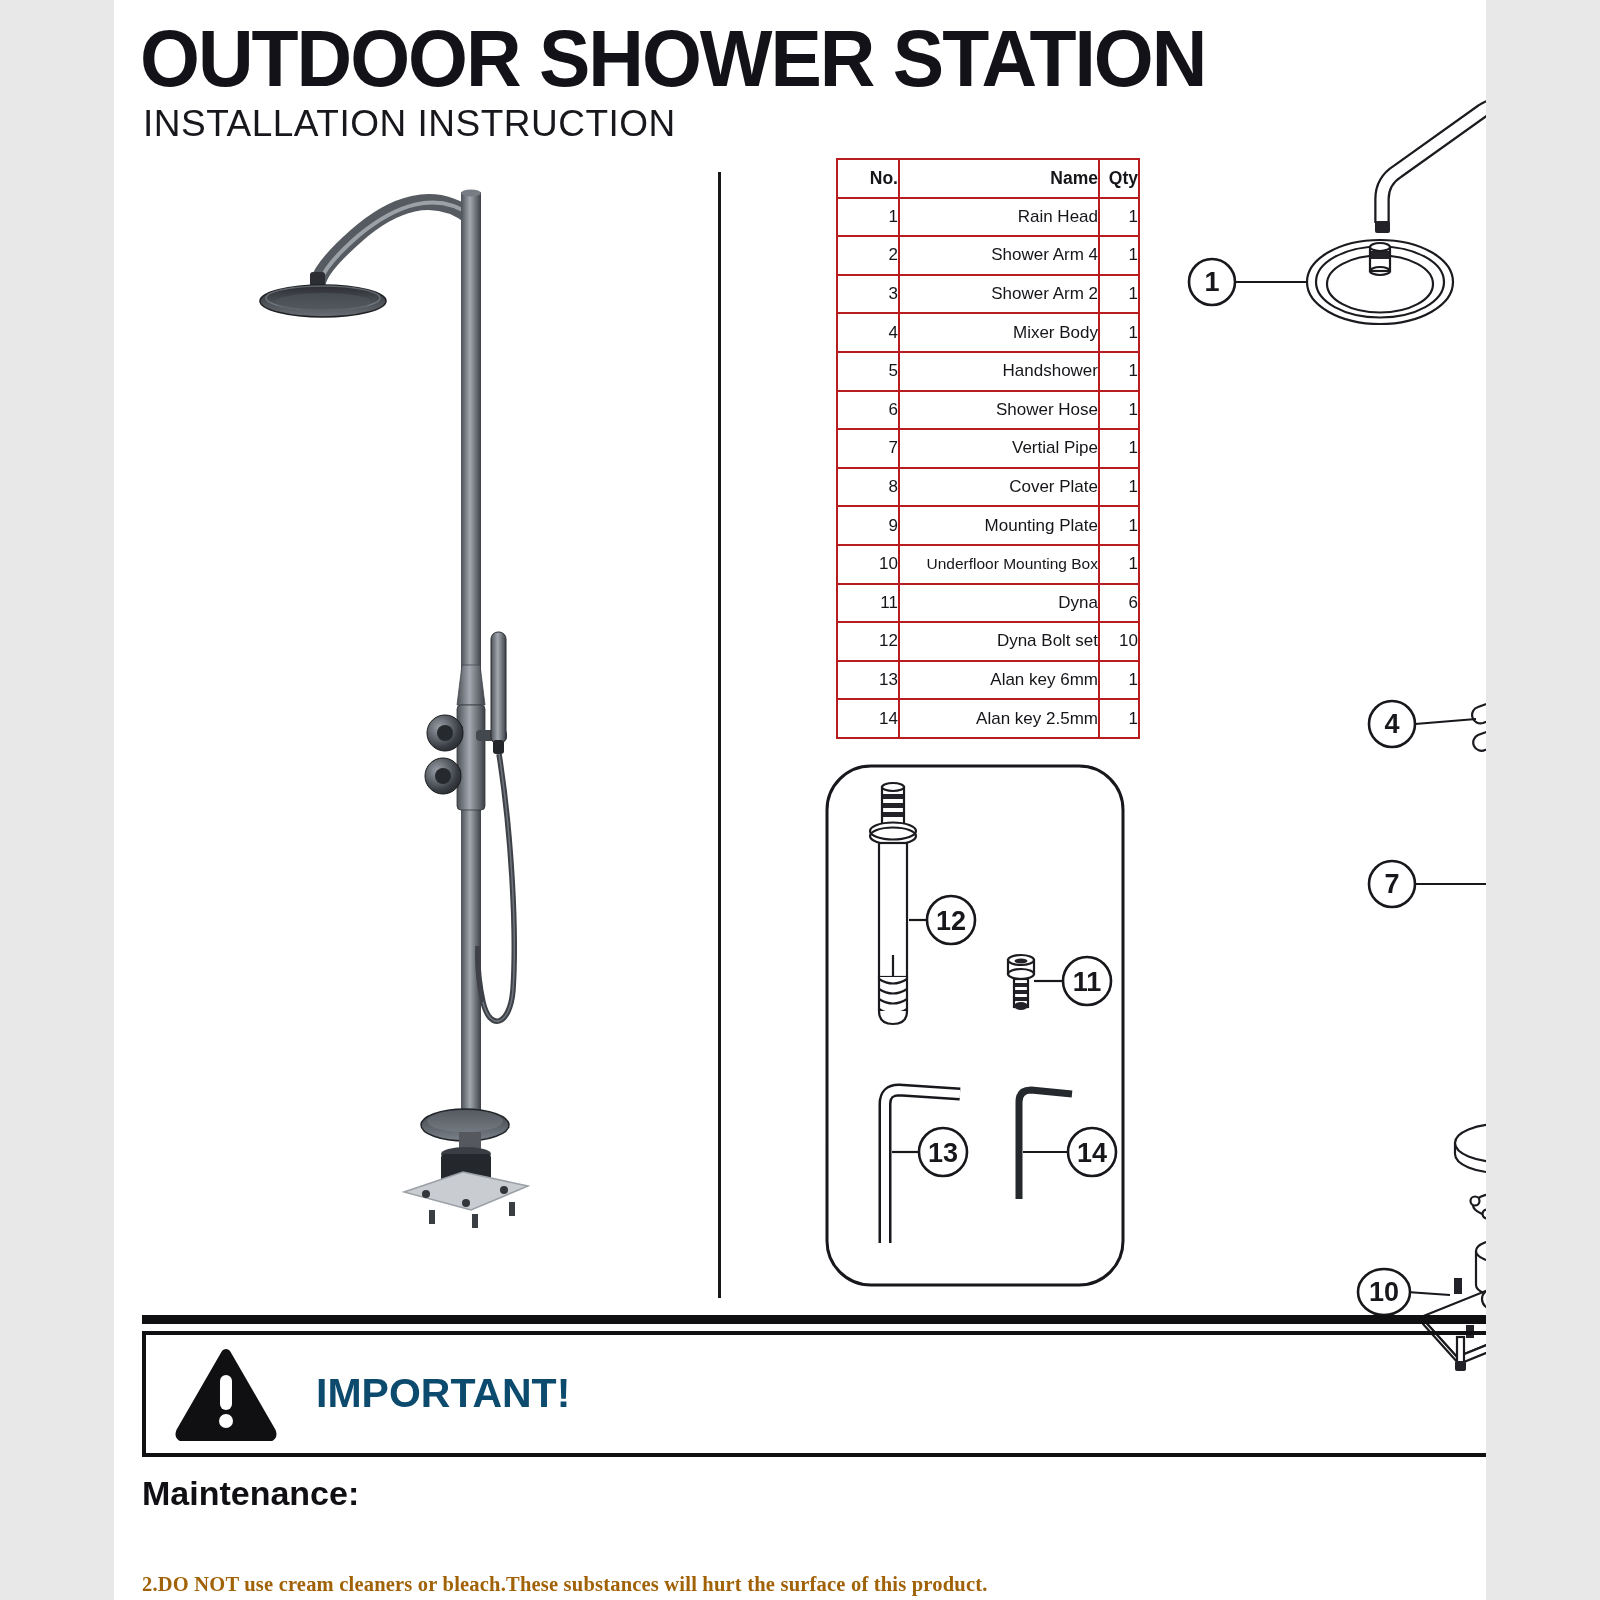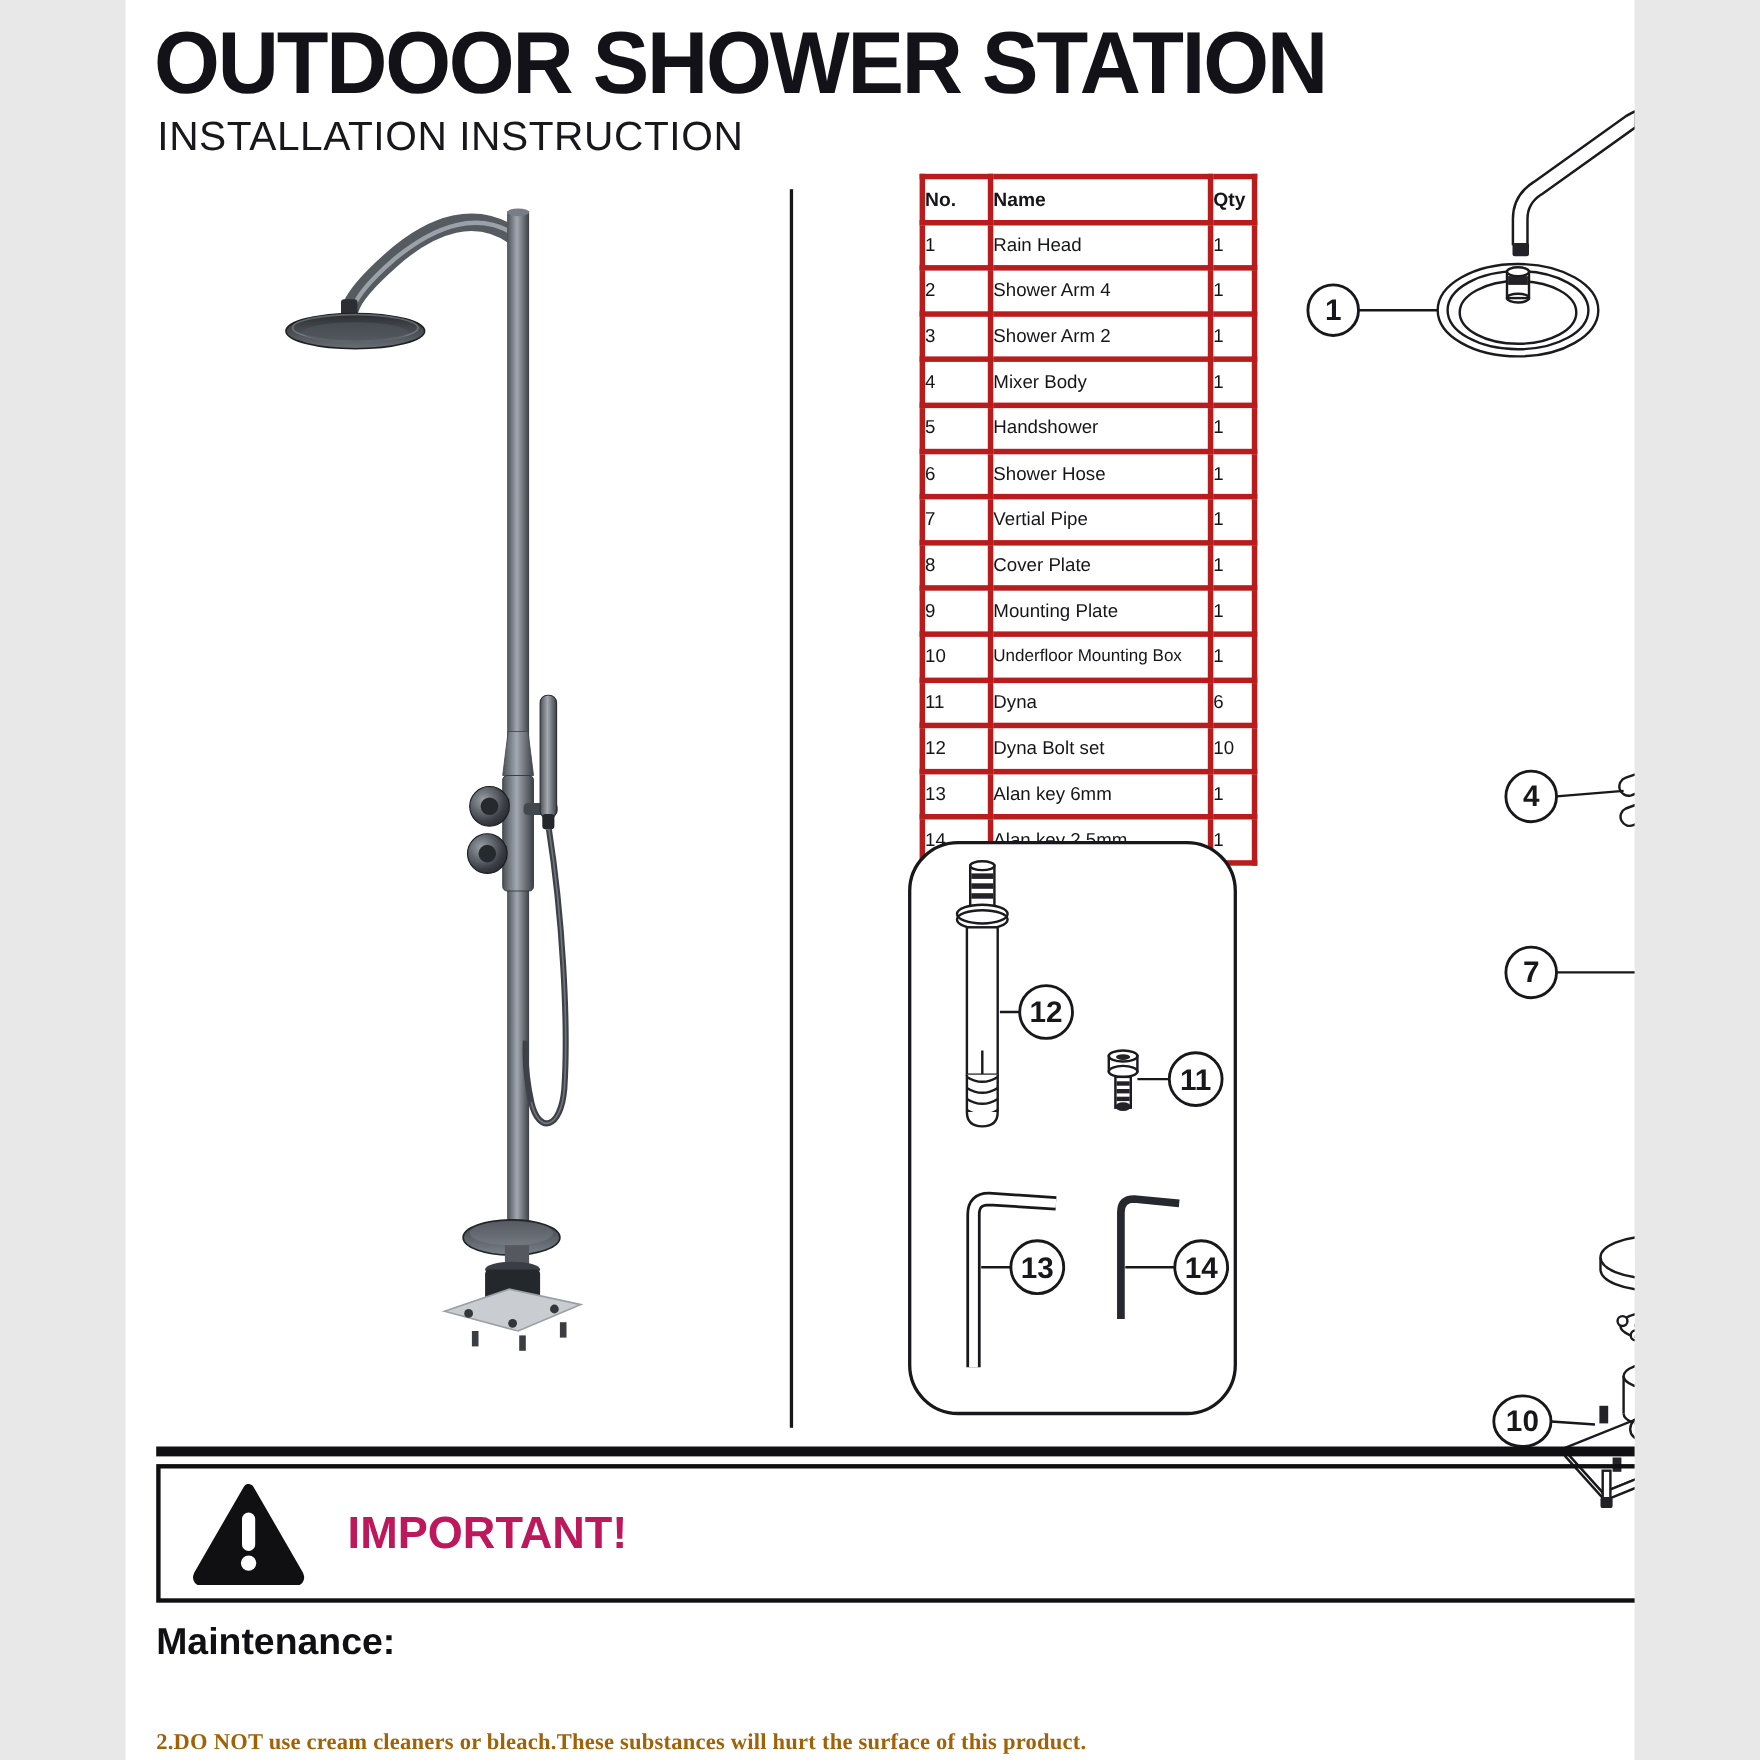--- a/index.html
+++ b/index.html
@@ -13,36 +13,36 @@
   
   .doc-title { left:26px; top:12px; font-size:77px; font-weight:700; letter-spacing:-2px; white-space:nowrap; color:#121218; transform:scaleY(1.04); transform-origin:left top;}
   .doc-subtitle { left:29px; top:103px; font-size:37px; font-weight:400; letter-spacing:0.5px; white-space:nowrap; color:#17171c; }
 
   
   .v-divider { left:604px; top:172px; width:3px; height:1126px; background:#17171a; }
 
   
   .parts-table { border-collapse:collapse; table-layout:fixed; width:302px; background:#fff; }
   .parts-table th, .parts-table td {
-    border:5px solid #b91c1c; text-align:left; vertical-align:middle;
+    border:2px solid #b91c1c; text-align:right; vertical-align:middle;
     font-size:17px; padding:0; height:36.6px; overflow:hidden; white-space:nowrap;margin-top:23px;
   }
   .parts-table th { font-weight:700; font-size:17.5px; }
 
   
   .tools-box-svg { left:710px; top:763px; }
 
   
   .top-rule { left:28px; top:1315px; width:1545px; height:9px; background:#101013; }
   .warning-box {
     left:28px; top:1331px; width:1529px; height:118px;
     border:4px solid #101013; display:flex; align-items:center; padding-left:28px;
   }
   .warning-text { margin-left:38px; }
-  .warning-heading { font-size:41px; font-weight:700; line-height:1.1; color:#be185d; }
+  .warning-heading { font-size:41px; font-weight:700; line-height:1.1; color:#0c4a6e; }
   .warning-line { font-size:40px; font-weight:400; line-height:1.2; color:#0e0e12; }
   .warning-line b { font-weight:700; }
 
   
   .maint-heading { left:28px; top:1474px; font-size:34px; font-weight:700; color:#101014;text-align:right; }
   .maint-item-1 { left:28px; top:1529px; font-size:20.5px; font-weight:700; letter-spacing:0.2px; color:#141418; white-space:nowrap; }
   .maint-item-2 { left:28px; top:1573px; font-size:20.5px; font-weight:700; letter-spacing:0.2px; color:#a16207; white-space:nowrap;font-family:Liberation Serif, serif; }
 
   
   .callout-circle { fill:#ffffff; stroke:#17171c; stroke-width:2.6px; }

